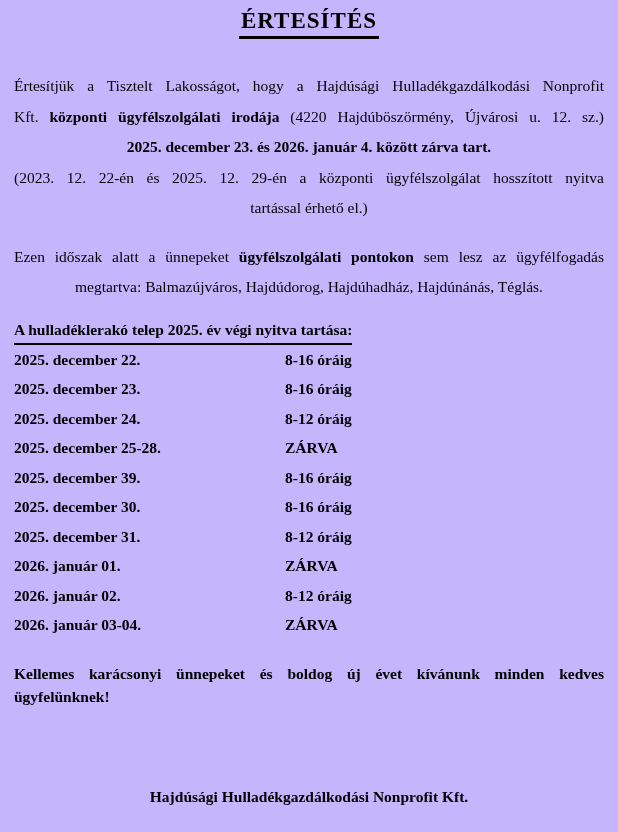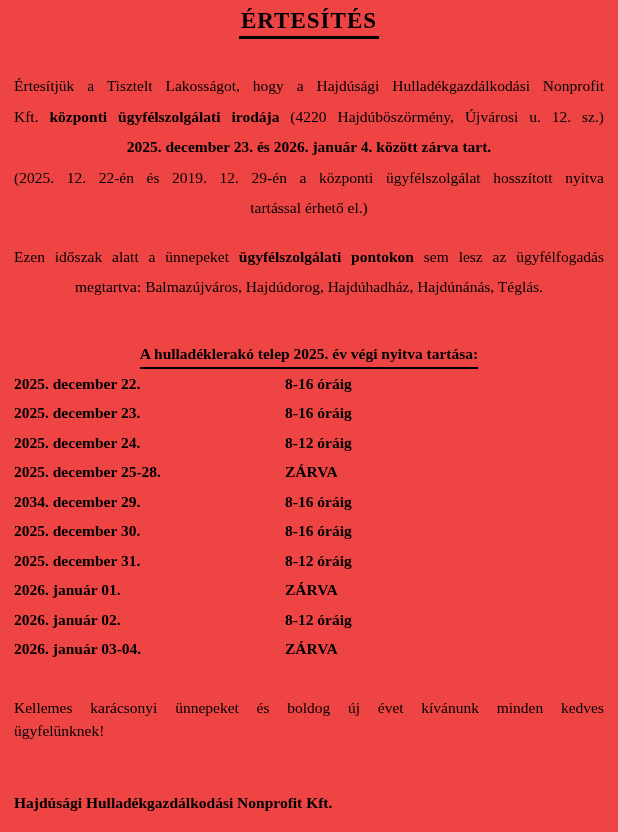--- a/index.html
+++ b/index.html
@@ -6,21 +6,21 @@
     margin: 0;
     padding: 0;
     background: #ffffff;
   }
   .page {
     position: relative;
     width: 618px;
     height: 832px;
     box-sizing: border-box;
     padding: 0 14px;
-    background: #ef4444;
+    background: #c4b5fd;
     color: #000000;
     font-family: "Liberation Serif", "DejaVu Serif", serif;
     font-size: 15.5px;
     overflow: hidden;
   }
   
   .title-row {
     margin-top: 8px;
     text-align: center;
   }
@@ -41,67 +41,66 @@
     text-align: center;
   }
   .just {
     text-align: justify;
     text-align-last: justify;
     text-justify: inter-word;
   }
   .b { font-weight: 700; }
   
   .heading-row {
-    margin-top: 40px;
+    margin-top: 16px;
     line-height: 22px;
-    text-align: center;
   }
   .heading-text {
     display: inline-block;
     font-weight: 700;
     border-bottom: 2px solid #000;
     padding-bottom: 2px;
   }
   
   .schedule { }
   .s-row {
     display: flex;
     line-height: 29.5px;
     font-weight: 700;
   }
   .s-date {
     width: 271px;
     flex: none;
   }
   .s-hours { flex: 1; }
   
-  .block-closing { margin-top: 32px; }
+  .block-closing { margin-top: 22px; font-weight: bold; }
   .close-line { line-height: 23px; }
   
   .signature-row {
-    margin-top: 50px;
-    text-align: left;
+    margin-top: 78px;
+    text-align: center;
     font-weight: 700;
     line-height: 22px;
   }
 </style>
 </head>
 <body>
 
 <div class="page">
 
   <div class="title-row">
     <span class="title-text">ÉRTESÍTÉS</span>
   </div>
 
   <div class="block-intro">
     <div class="line just">Értesítjük a Tisztelt Lakosságot, hogy a Hajdúsági Hulladékgazdálkodási Nonprofit</div>
     <div class="line just"><span>Kft. </span><span class="b">központi ügyfélszolgálati irodája</span><span> (4220 Hajdúböszörmény, Újvárosi u. 12. sz.)</span></div>
     <div class="line b">2025. december 23. és 2026. január 4. között zárva tart.</div>
-    <div class="line just">(2025. 12. 22-én és 2019. 12. 29-én a központi ügyfélszolgálat hosszított nyitva</div>
+    <div class="line just">(2023. 12. 22-én és 2025. 12. 29-én a központi ügyfélszolgálat hosszított nyitva</div>
     <div class="line">tartással érhető el.)</div>
   </div>
 
   <div class="block-period">
     <div class="line just"><span>Ezen időszak alatt a ünnepeket </span><span class="b">ügyfélszolgálati pontokon</span><span> sem lesz az ügyfélfogadás</span></div>
     <div class="line">megtartva: Balmazújváros, Hajdúdorog, Hajdúhadház, Hajdúnánás, Téglás.</div>
   </div>
 
   <div class="heading-row">
     <span class="heading-text">A hulladéklerakó telep 2025. év végi nyitva tartása:</span>
@@ -118,21 +117,21 @@
     </div>
     <div class="s-row">
       <span class="s-date">2025. december 24.</span>
       <span class="s-hours">8-12 óráig</span>
     </div>
     <div class="s-row">
       <span class="s-date">2025. december 25-28.</span>
       <span class="s-hours">ZÁRVA</span>
     </div>
     <div class="s-row">
-      <span class="s-date">2034. december 29.</span>
+      <span class="s-date">2025. december 39.</span>
       <span class="s-hours">8-16 óráig</span>
     </div>
     <div class="s-row">
       <span class="s-date">2025. december 30.</span>
       <span class="s-hours">8-16 óráig</span>
     </div>
     <div class="s-row">
       <span class="s-date">2025. december 31.</span>
       <span class="s-hours">8-12 óráig</span>
     </div>

